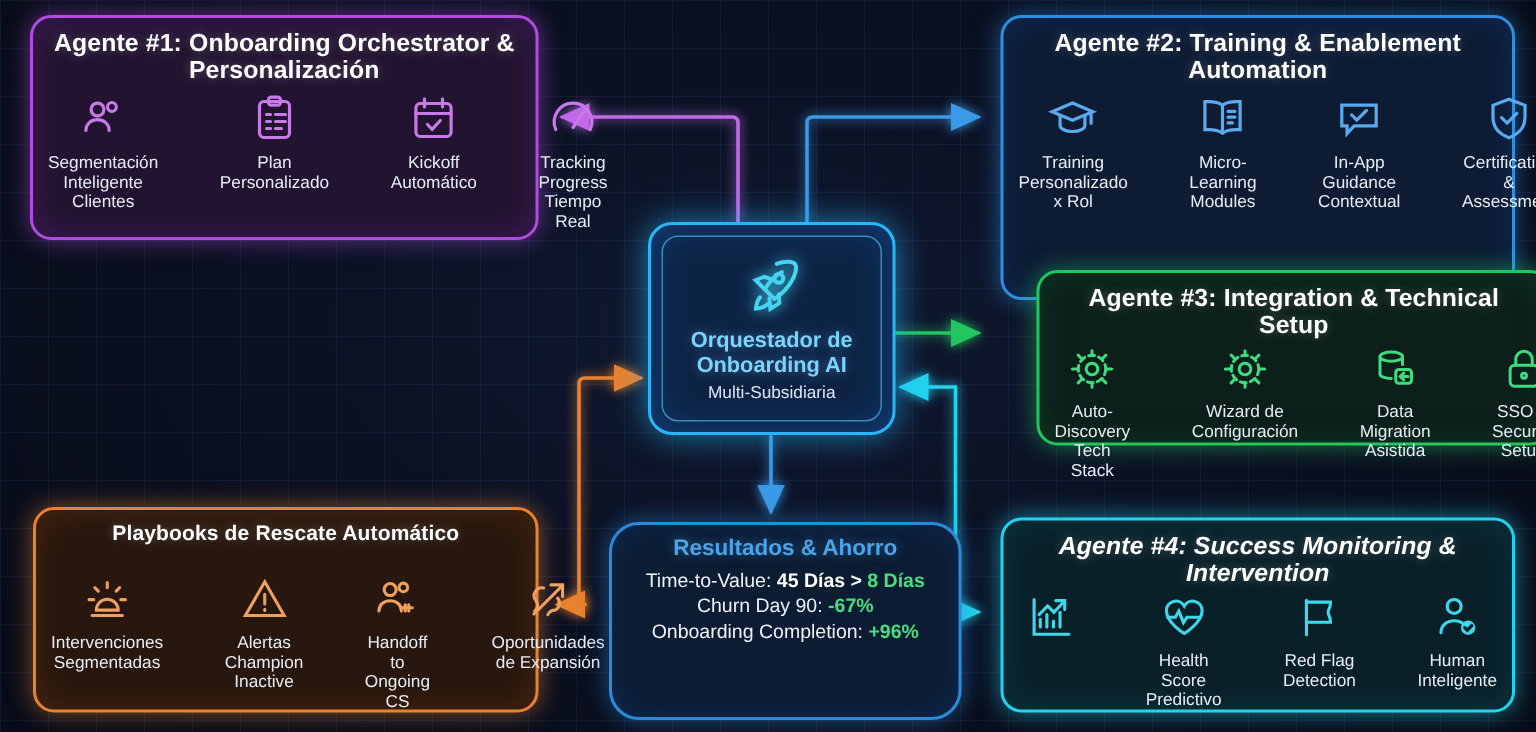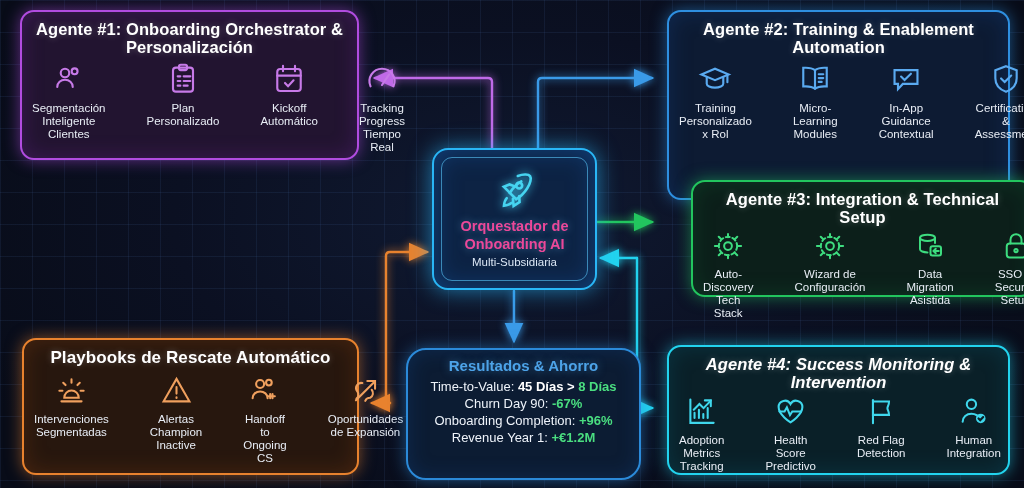--- a/index.html
+++ b/index.html
@@ -68,36 +68,36 @@
   #p4 { left:667px; top:345px; width:343px; height:130px;
     border-color:#22d3ee; background:#0a2028;
     box-shadow: 0 0 16px rgba(34,211,238,.55), inset 0 0 22px rgba(10,100,125,.30); }
   #p4 .ttl { font-size:16.5px; margin-bottom:4px;font-style:italic; }
   #p4 .lbl { font-size:11.5px; }
 
   
   #pb { left:22px; top:338px; width:337px; height:137px;
     border-color:#e8822e; background:#27170e;
     box-shadow: 0 0 16px rgba(232,130,46,.55), inset 0 0 22px rgba(150,70,20,.30); }
-  #pb .ttl { font-size:17px; margin-bottom:8px; }
+  #pb .ttl { font-size:14px; margin-bottom:20px; }
   #pb .lbl { font-size:11.5px; }
 
   
   #hub {
     position:absolute; left:432px; top:148px; width:165px; height:142px;
     border-radius:16px; border:2.5px solid #29b6f6; background:#0d2344;
     box-shadow: 0 0 22px rgba(41,182,246,.65), inset 0 0 26px rgba(20,90,170,.55);
     display:flex; flex-direction:column; align-items:center; justify-content:center;
   }
   #hub .inner {
     position:absolute; left:7px; top:7px; right:7px; bottom:7px;
     border-radius:11px; border:1.5px solid rgba(90,200,250,.6);
   }
   #hub .rk { margin-bottom:2px; }
-  #hub .hl { font-size:14.5px; font-weight:bold; color:#ec4899; text-align:center; line-height:1.18;
+  #hub .hl { font-size:14.5px; font-weight:bold; color:#7dd3fc; text-align:center; line-height:1.18;
     text-shadow:0 0 8px rgba(120,200,255,.45); white-space:pre-line; }
   #hub .hs { font-size:11.5px; color:#dbe7f5; margin-top:3px; }
 
   
   #res {
     position:absolute; left:406px; top:348px; width:235px; height:132px;
     border-radius:20px; border:2.5px solid #2b8ad9; background:#0c1c33;
     box-shadow: 0 0 16px rgba(43,138,217,.55), inset 0 0 20px rgba(18,65,125,.4);
     display:flex; flex-direction:column; align-items:center; padding-top:7px;
   }
@@ -293,22 +293,20 @@
     <div class="ttl">Agente #4: Success Monitoring &amp; Intervention</div>
     <div class="items">
       <div class="item">
         <span class="ico">
           <svg width="33" height="31" viewBox="0 0 24 24" fill="none" stroke="#3fd7ec" stroke-width="1.6" stroke-linecap="round">
             <path d="M3.4 2.8v18h18"></path>
             <path d="M6.6 17v-4M10 17v-6.4M13.4 17v-3M16.8 17v-7.6"></path>
             <path d="M6 10.6 10.4 6.2l3.2 3.2 5.6-5.8"></path>
             <path d="M14.6 3.4h4.6v4.6"></path>
           </svg></span>
-        <span class="lbl">Adoption
-Metrics Tracking</span>
       </div>
       <div class="item">
         <span class="ico">
           <svg width="33" height="31" viewBox="0 0 24 24" fill="none" stroke="#3fd7ec" stroke-width="1.6" stroke-linecap="round">
             <path d="M12 20.4S2.8 14.8 2.8 8.6A4.9 4.9 0 0 1 12 6.2a4.9 4.9 0 0 1 9.2 2.4c0 6.2-9.2 11.8-9.2 11.8Z"></path>
             <path d="M3.4 12h4l1.8-3.2 2.4 6L13.4 12h6.8"></path>
           </svg></span>
         <span class="lbl">Health Score
 Predictivo</span>
       </div>
@@ -323,21 +321,21 @@
       </div>
       <div class="item">
         <span class="ico">
           <svg width="33" height="31" viewBox="0 0 24 24" fill="none" stroke="#3fd7ec" stroke-width="1.6" stroke-linecap="round">
             <circle cx="10.4" cy="6.4" r="3.6"></circle>
             <path d="M3.6 20c0-3.8 3-6.2 6.8-6.2 1.6 0 3 .4 4.2 1.1"></path>
             <circle cx="17.6" cy="17.4" r="3.7" fill="#3fd7ec" stroke="none"></circle>
             <path d="M15.9 17.4l1.3 1.3 2.3-2.4" stroke="#0a2028" stroke-width="1.7"></path>
           </svg></span>
         <span class="lbl">Human
-Integration</span>
+Inteligente</span>
       </div>
     </div>
   </div>
 
   <div class="panel" id="pb">
     <div class="ttl">Playbooks de Rescate Automático</div>
     <div class="items">
       <div class="item">
         <span class="ico">
           <svg width="33" height="31" viewBox="0 0 24 24" fill="none" stroke="#f0a05e" stroke-width="1.6" stroke-linecap="round">
@@ -397,17 +395,16 @@
 Onboarding AI</div>
     <div class="hs">Multi-Subsidiaria</div>
   </div>
 
   <div id="res">
     <div class="rt">Resultados &amp; Ahorro</div>
     <div class="rows">
       <div class="row"><span>Time-to-Value: </span><b>45 Días &gt; </b><span class="g">8 Días</span></div>
       <div class="row"><span>Churn Day 90: </span><span class="g">-67%</span></div>
       <div class="row"><span>Onboarding Completion: </span><span class="g">+96%</span></div>
-      <div class="row"><span>Revenue Year 1: </span><span class="g">+€1.2M</span></div>
     </div>
   </div>
 
 </div>
 
 </body></html>

